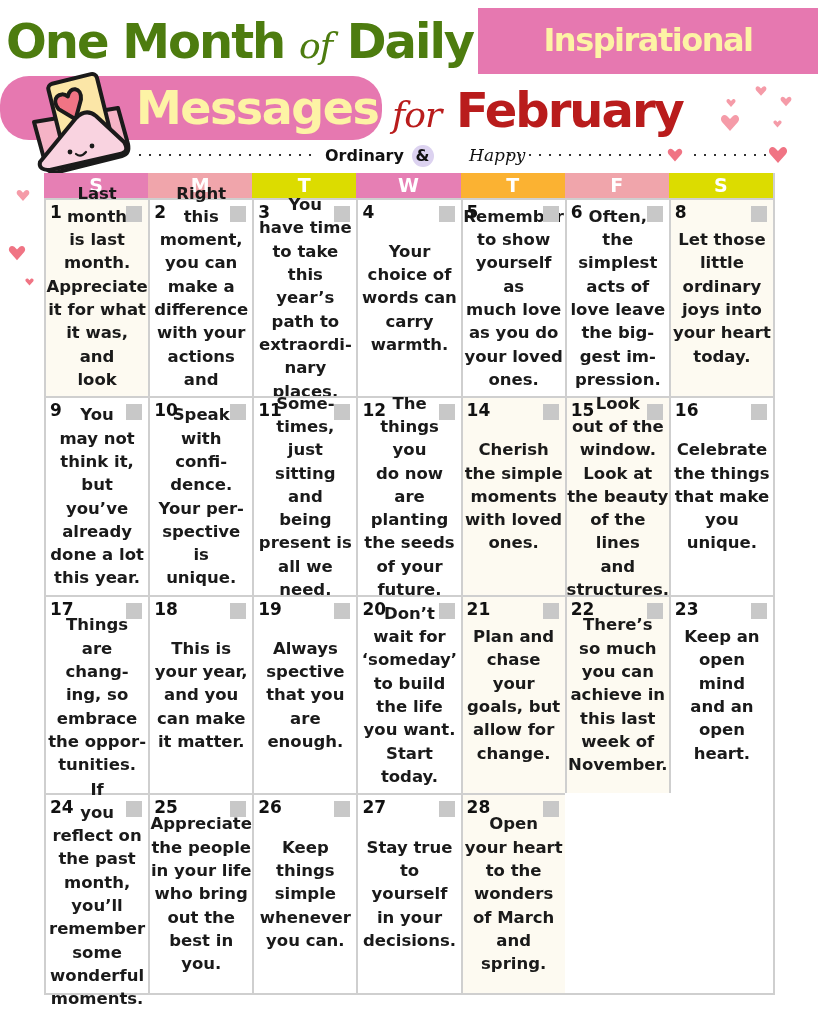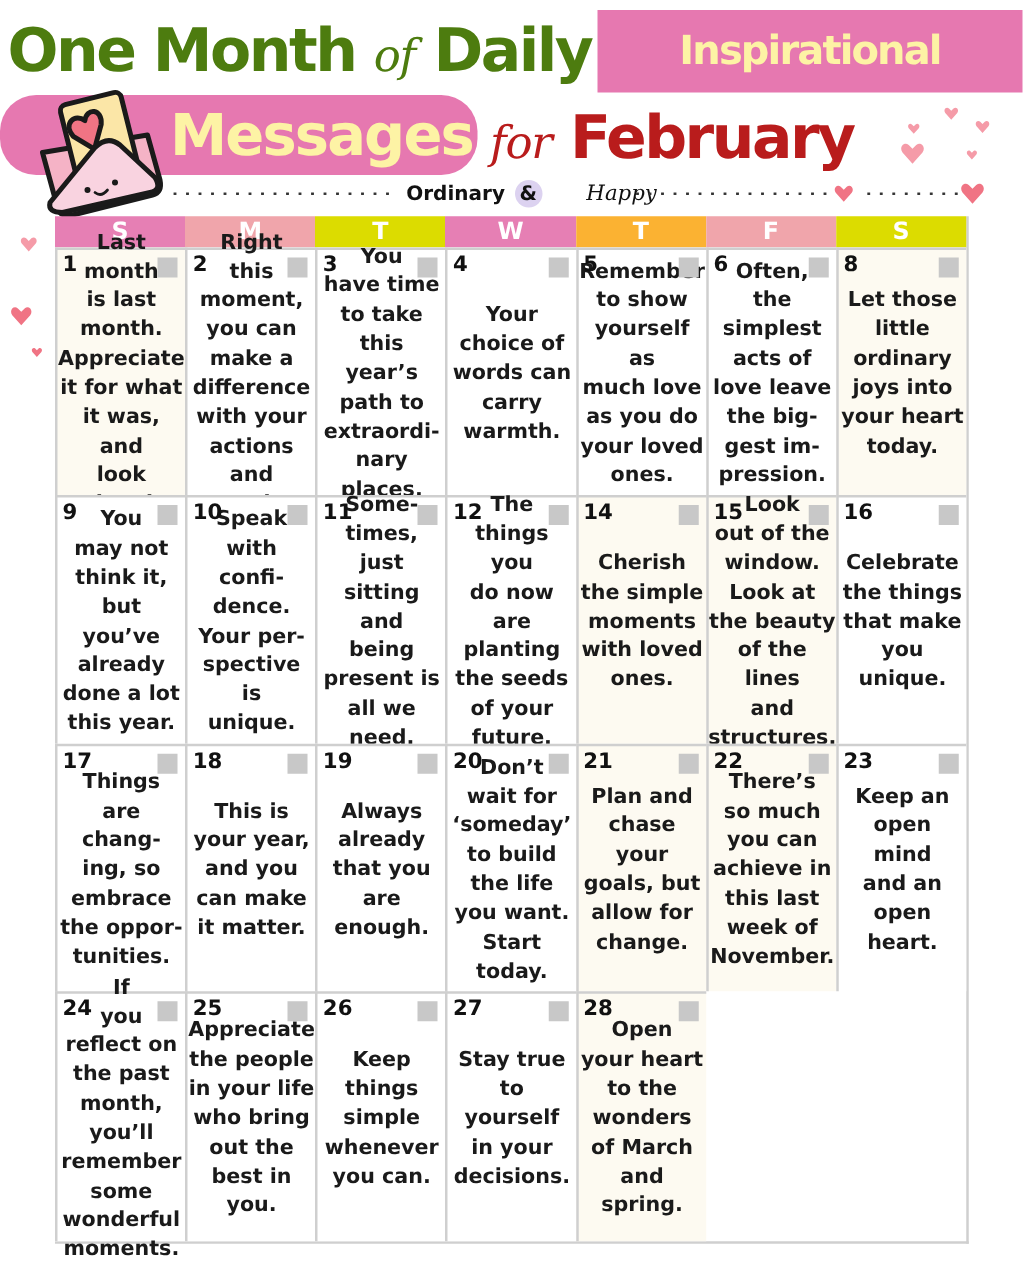--- a/index.html
+++ b/index.html
@@ -332,21 +332,21 @@
       <span class="msg">This is
 your year,
 and you
 can make
 it matter.</span>
       <span class="daynum">18</span>
       <span class="check"></span>
     </div>
   <div class="cell">
       <span class="msg">Always
-already
+spective
 that you
 are
 enough.</span>
       <span class="daynum">19</span>
       <span class="check"></span>
     </div>
   <div class="cell">
       <span class="msg">Don’t
 wait for
 ‘someday’

